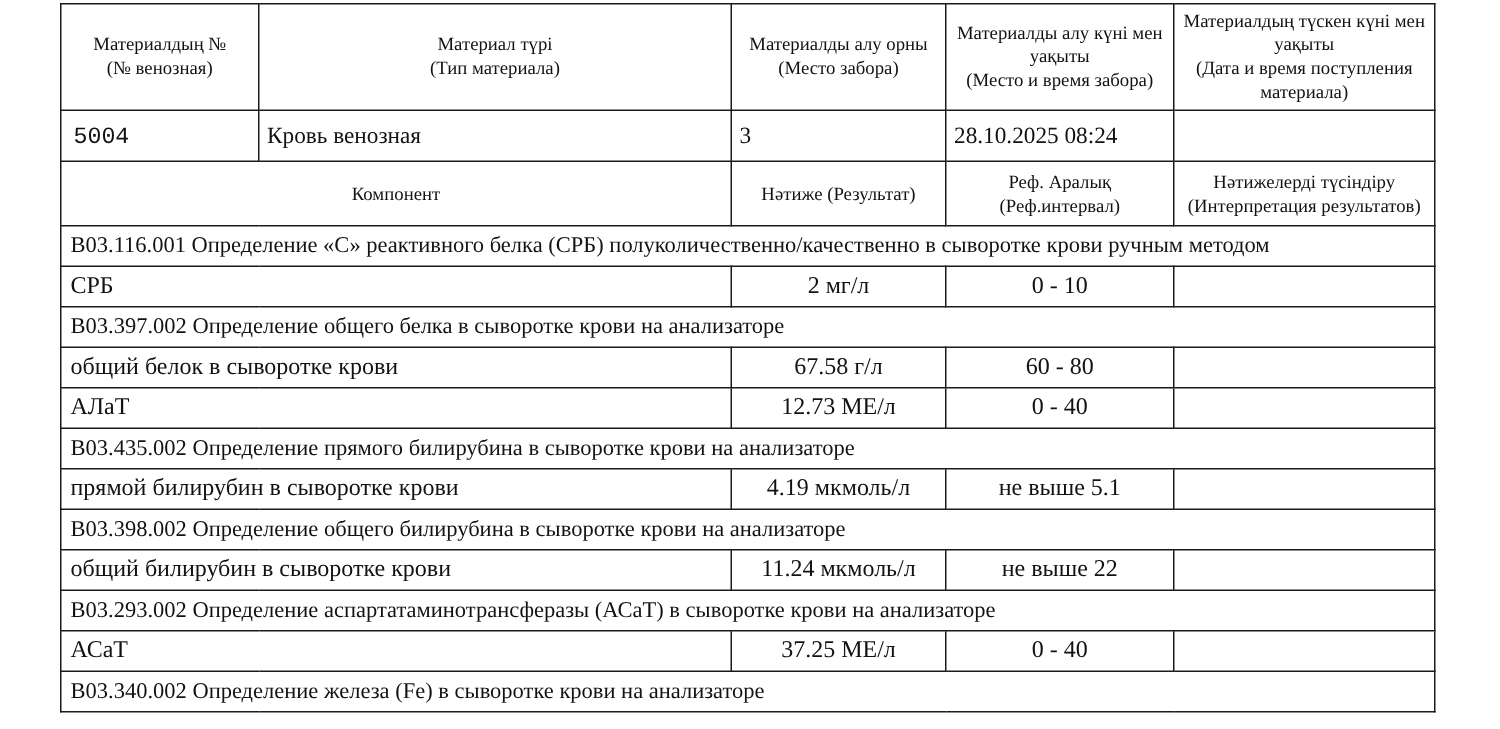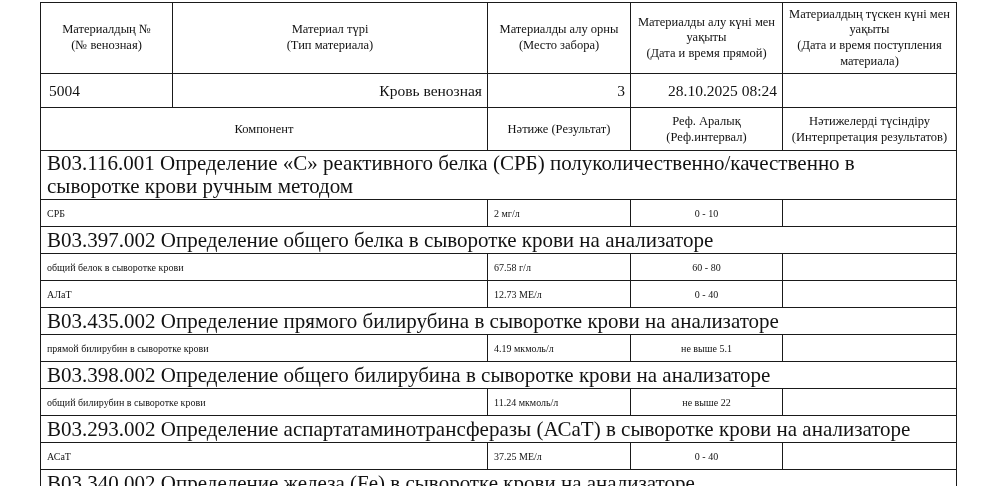--- a/index.html
+++ b/index.html
@@ -48,52 +48,53 @@
     font-size: 12.5px;
     line-height: 1.25;
     height: 66px;
     padding: 3px 4px;
   }
   .mat-head .kk { display: block; }
   .mat-head .ru { display: block; }
   .mat-values td {
     height: 29px;
     font-size: 15.5px;
-    text-align: right;
+    text-align: left;
   }
   .mat-values td.left-al {
     text-align: left;
     padding-left: 8px;
+    font-family: Liberation Mono, monospace;
   }
   
   .comp-head td {
     text-align: center;
     font-weight: bold;
     font-size: 12.5px;
     line-height: 1.3;
     height: 38px;
     padding: 3px 4px;
   }
   
   tr.group-row td {
-    font-size: 21px;
+    font-size: 15px;
     text-align: left;
     height: 24px;
     padding: 1px 6px;
     line-height: 1.1;
   }
   
   tr.result-row td {
-    font-size: 10px;
+    font-size: 16px;
     height: 24px;
     padding: 1px 6px;
     line-height: 1.1;
   }
   tr.result-row td.c-name { text-align: left; }
-  tr.result-row td.c-value { }
+  tr.result-row td.c-value { text-align: center; }
   tr.result-row td.c-ref { text-align: center; }
   tr.result-row td.c-interp {
     text-align: center;
     font-family: "DejaVu Sans", "Liberation Sans", sans-serif;
     font-size: 12px;
     line-height: 1.2;
   }
 </style>
 </head>
 <body>
@@ -118,21 +119,21 @@
           <td>
             <span class="kk">Материал түрі</span>
             <span class="ru">(Тип материала)</span>
           </td>
           <td>
             <span class="kk">Материалды алу орны</span>
             <span class="ru">(Место забора)</span>
           </td>
           <td>
             <span class="kk">Материалды алу күні мен уақыты</span>
-            <span class="ru">(Дата и время прямой)</span>
+            <span class="ru">(Место и время забора)</span>
           </td>
           <td>
             <span class="kk">Материалдың түскен күні мен уақыты</span>
             <span class="ru">(Дата и время поступления материала)</span>
           </td>
         </tr>
 
         <tr class="mat-values">
           <td class="left-al">5004</td>
           <td>Кровь венозная</td>

